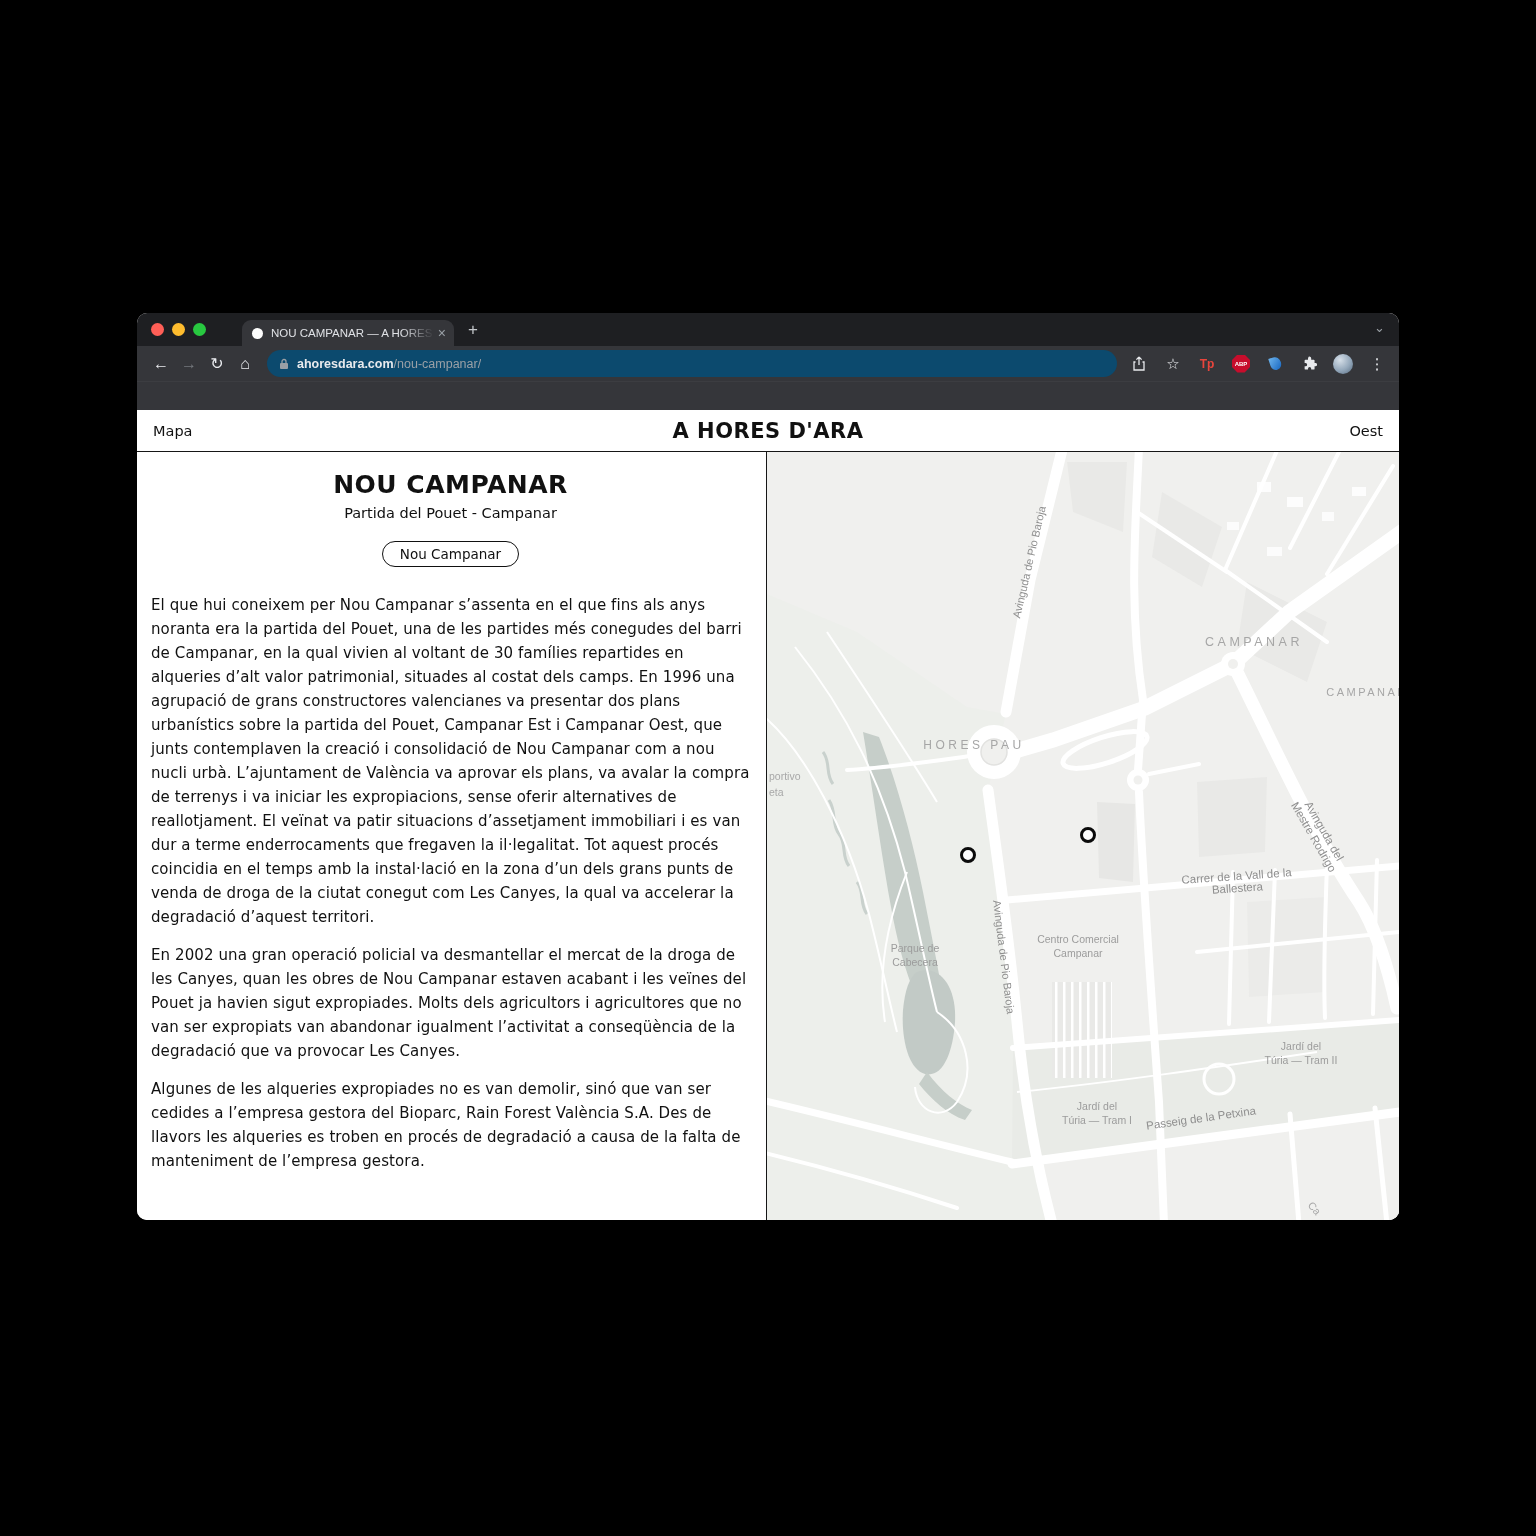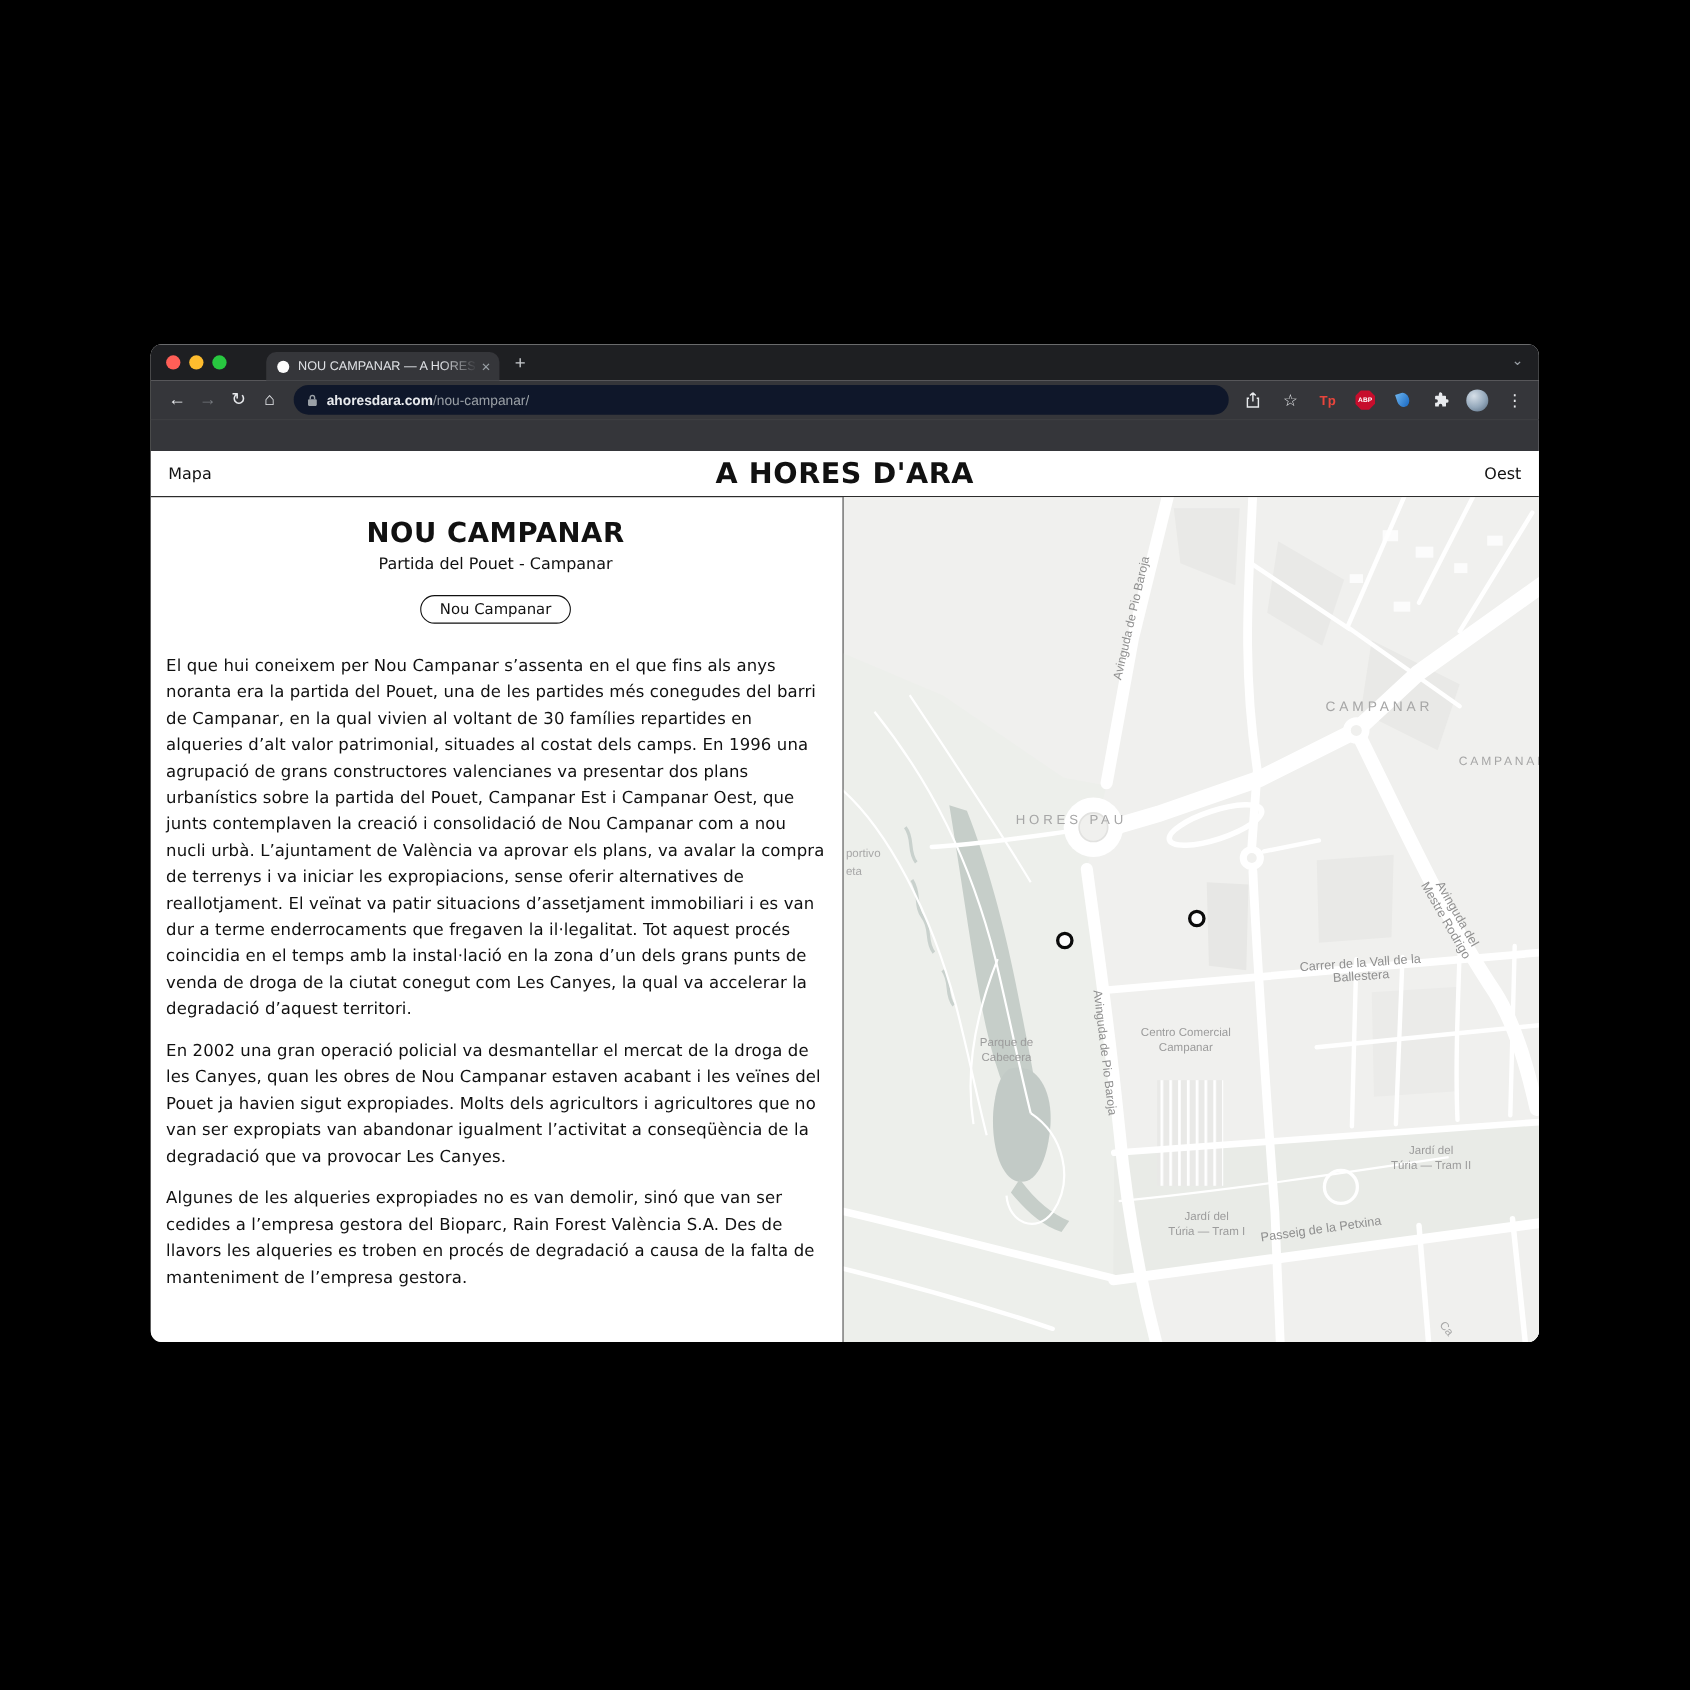--- a/index.html
+++ b/index.html
@@ -16,41 +16,41 @@
        display:flex;align-items:center;padding:0 8px 0 10px;}
   .favicon{width:11px;height:11px;border-radius:50%;background:#fdfdfd;flex:0 0 auto;}
   .tab-title{color:#dfe1e5;font-size:11.5px;margin-left:8px;white-space:nowrap;overflow:hidden;flex:1;
              -webkit-mask-image:linear-gradient(90deg,#000 80%,transparent);mask-image:linear-gradient(90deg,#000 80%,transparent);}
   .tab-close{color:#9aa0a6;font-size:14px;line-height:1;margin-left:4px;cursor:default;}
   .newtab{color:#c4c7cb;font-size:17px;margin-left:14px;}
   .tab-chevron{position:absolute;right:14px;top:8px;color:#9aa0a6;font-size:13px;line-height:1;}
   .toolbar{height:35px;background:#35363a;display:flex;align-items:center;padding:0 10px;flex:0 0 auto;}
   .navbtn{color:#e8eaed;font-size:16px;width:28px;text-align:center;line-height:1;}
   .navbtn.disabled{color:#74787d;}
-  .omnibox{height:27px;background:#0f172a;border-radius:14px;flex:1;margin:0 12px 0 8px;display:flex;align-items:center;
+  .omnibox{height:27px;background:#0c4a6e;border-radius:14px;flex:1;margin:0 12px 0 8px;display:flex;align-items:center;
            padding:0 12px;min-width:0;}
   .lock{flex:0 0 auto;margin-right:8px;display:flex;}
   .url{font-size:12.5px;white-space:nowrap;overflow:hidden;}
   .url .domain{color:#e8eaed;font-weight:bold;}
   .url .path{color:#9aa0a6;}
   .chromeicons{display:flex;align-items:center;gap:14px;flex:0 0 auto;margin-right:2px;}
   .cicon{display:flex;align-items:center;justify-content:center;width:20px;height:20px;color:#e8eaed;}
   .ext-tp{color:#e8453c;font-weight:bold;font-size:12px;}
   .ext-abp{width:18px;height:18px;background:#c70d2c;color:#fff;font-weight:bold;font-size:6px;display:flex;align-items:center;justify-content:center;
            clip-path:polygon(30% 0,70% 0,100% 30%,100% 70%,70% 100%,30% 100%,0 70%,0 30%);}
   .ext-flame{width:11px;height:13px;background:linear-gradient(140deg,#6cb3ec,#1565c0);border-radius:0 60% 55% 55%;transform:rotate(-18deg);}
   .avatar{width:20px;height:20px;border-radius:50%;background:radial-gradient(circle at 35% 30%,#d6dfe8,#93a7ba 55%,#54687c);}
   .dots{color:#e8eaed;font-size:15px;letter-spacing:0;}
   .bookmarksbar{height:29px;background:#35363a;border-top:1px solid #3c3d41;flex:0 0 auto;}
   
   .page{flex:1;background:#fff;display:flex;flex-direction:column;min-height:0;color:#111;}
   .siteheader{height:42px;border-bottom:1px solid #161616;position:relative;display:flex;align-items:center;flex:0 0 auto;
               font-family:"DejaVu Sans",sans-serif;}
   .nav-left{position:absolute;left:16px;font-size:14.5px;}
-  .site-title{width:100%;text-align:center;font-size:26px;font-weight:700;letter-spacing:.5px;}
+  .site-title{width:100%;text-align:center;font-size:21px;font-weight:700;letter-spacing:.5px;}
   .nav-right{position:absolute;right:16px;font-size:14.5px;}
   .content{flex:1;display:flex;min-height:0;}
   .article{width:630px;flex:0 0 auto;border-right:1px solid #161616;padding:16px 16px 0 14px;overflow:hidden;
            font-family:"DejaVu Sans",sans-serif;}
   .a-title{text-align:center;font-size:25px;font-weight:700;letter-spacing:.5px;margin:2px 0 6px;}
   .a-sub{text-align:center;font-size:14.5px;margin:0 0 20px;}
   .tagwrap{text-align:center;margin:0 0 26px;}
   .tag{display:inline-block;border:1.5px solid #111;border-radius:999px;padding:4px 17px;font-size:13.5px;background:#fff;}
   .article p{font-size:15px;line-height:24px;margin:0 0 14px;letter-spacing:.1px;}
   .alt-font{font-family:"Liberation Sans",sans-serif;}

